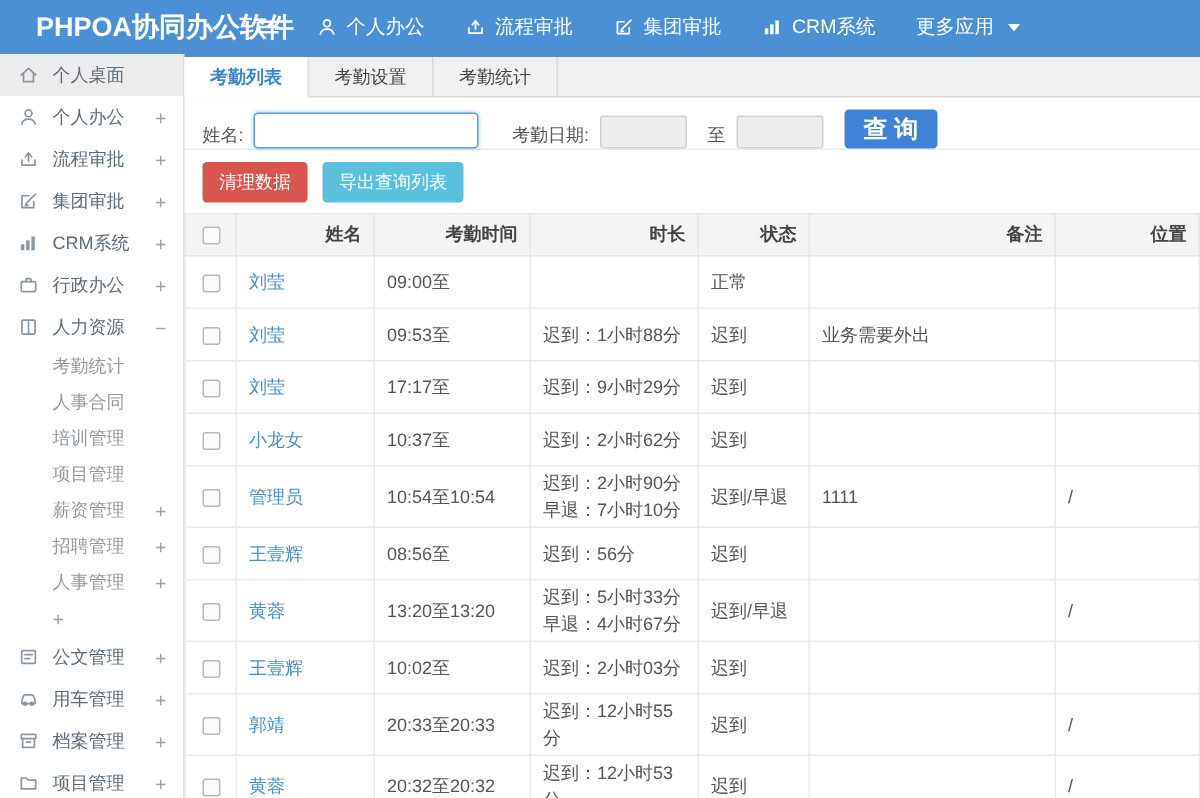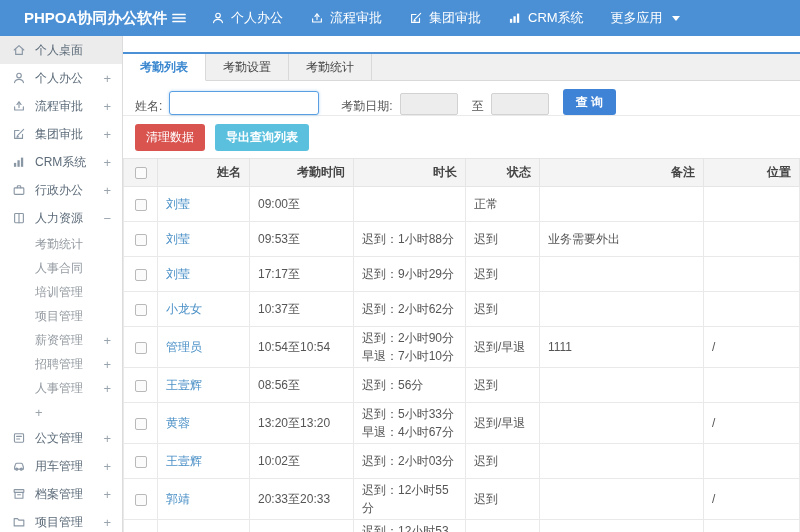--- a/index.html
+++ b/index.html
@@ -1,57 +1,57 @@
 <!DOCTYPE html>
 <html><head>
 <meta charset="utf-8">
 <style>
   * { margin:0; padding:0; box-sizing:border-box; }
   html,body { width:800px; height:532px; overflow:hidden; }
   body { font-family:"Liberation Sans","DejaVu Sans",sans-serif; font-size:12px; background:#fff; color:#555; }
 
   
   .topbar { height:36px; background:#4b90d5; display:flex; align-items:center; color:#fff; }
-  .logo { width:125px; padding-left:24px; font-size:15px; font-weight:bold; white-space:nowrap; }
+  .logo { width:125px; padding-left:24px; font-size:18px; font-weight:bold; white-space:nowrap; }
   .hamburger { margin-left:46px; display:flex; cursor:pointer; }
   .top-nav { display:flex; align-items:center; margin-left:24px; gap:27px; }
   .nav-item { display:flex; align-items:center; gap:6px; font-size:13px; cursor:pointer; white-space:nowrap; }
   .icon { display:inline-flex; }
   .icon svg { display:block; }
   .caret { width:0; height:0; border-left:4px solid transparent; border-right:4px solid transparent; border-top:5px solid #fff; margin-left:3px; }
 
   
   .layout { display:flex; height:496px; }
   .sidebar { width:123px; border-right:1px solid #dcdcdc; background:#fff; overflow:hidden; flex:none; }
   .side-item { height:28px; display:flex; align-items:center; padding:0 11px 0 12px; color:#5c6b79; cursor:pointer; }
   .side-item.active { background:#ececec; }
   .side-item .icon { width:15px; margin-right:8px; color:#8a97a5; }
   .side-item .lbl { flex:1; }
   .expand { color:#9aa4ad; font-size:13px; }
   .side-sub { height:24px; display:flex; align-items:center; padding:0 11px 0 35px; color:#939aa1; cursor:pointer; }
   .side-sub .lbl { flex:1; }
 
   
-  .content { flex:1; display:flex; flex-direction:column; border-top:2px solid #4b90d5; min-width:0;margin-top:16px; }
+  .content { flex:1; display:flex; flex-direction:column; border-top:2px solid #4b90d5; min-width:0; }
   .tabbar { height:27px; background:#f0f0f0; border-bottom:1px solid #d9d9d9; display:flex; flex:none; }
   .tab { padding:0 17px; line-height:26px; color:#444; border-right:1px solid #d9d9d9; cursor:pointer; }
   .tab.active { background:#fff; color:#3a87d0; font-weight:bold; margin-bottom:-1px; border-bottom:1px solid #fff; }
 
   .filterbar { height:35px; display:flex; align-items:flex-end; padding:0 12px; border-bottom:1px solid #eaeaea; flex:none; }
   .filterbar label { color:#555; margin-right:7px; white-space:nowrap; }
   .lbl-date { margin-left:22px; }
   .lbl-to { margin:0 7px 0 14px; }
   .name-input { width:150px; height:24px; border:1px solid #5a9fe2; border-radius:3px; outline:none; padding:0 6px; box-shadow:0 0 3px rgba(90,159,226,.45); font-size:12px; }
   .date-input { width:58px; height:22px; border:1px solid #d2d2d2; border-radius:2px; background:#ededed; padding:0 4px; font-size:12px; }
-  .search-btn { margin-left:14px; background:#3f83d6; color:#fff; border:none; border-radius:3px; height:26px; padding:0 13px; font-size:12px; font-weight:bold; cursor:pointer; }
+  .search-btn { margin-left:14px; background:#3f83d6; color:#fff; border:none; border-radius:3px; height:26px; padding:0 13px; font-size:16px; font-weight:bold; cursor:pointer; }
 
   .actions { padding:8px 12px 7px; display:flex; gap:10px; flex:none; }
   .btn { border:none; border-radius:3px; color:#fff; height:27px; padding:0 11px; font-size:12px; cursor:pointer; white-space:nowrap; }
   .btn-danger { background:#d9534f; }
-  .btn-info  { background:#5bc0de;font-weight:bold; }
+  .btn-info  { background:#5bc0de; }
 
   
   table.grid { width:100%; border-collapse:collapse; table-layout:fixed; font-size:12px; }
   .grid th { background:#f4f4f4; border:1px solid #e5e5e5; font-weight:bold; color:#444; text-align:right; padding:5px 8px; height:24px; }
   .grid td { border:1px solid #e9e9e9; padding:2px 8px; height:35px; vertical-align:middle; color:#555; line-height:18px; overflow:hidden; }
   .grid td.chk, .grid th.chk { text-align:center; padding:2px 0; }
   .name-link { color:#4a90c6; cursor:pointer;text-align:center; }
   .status-normal { color:#555; }
   .status-late { color:#e4393c; }
   .checkbox { display:inline-block; width:12px; height:12px; border:1px solid #b9b9b9; border-radius:2px; background:#fbfbfb; vertical-align:middle; cursor:pointer; }

